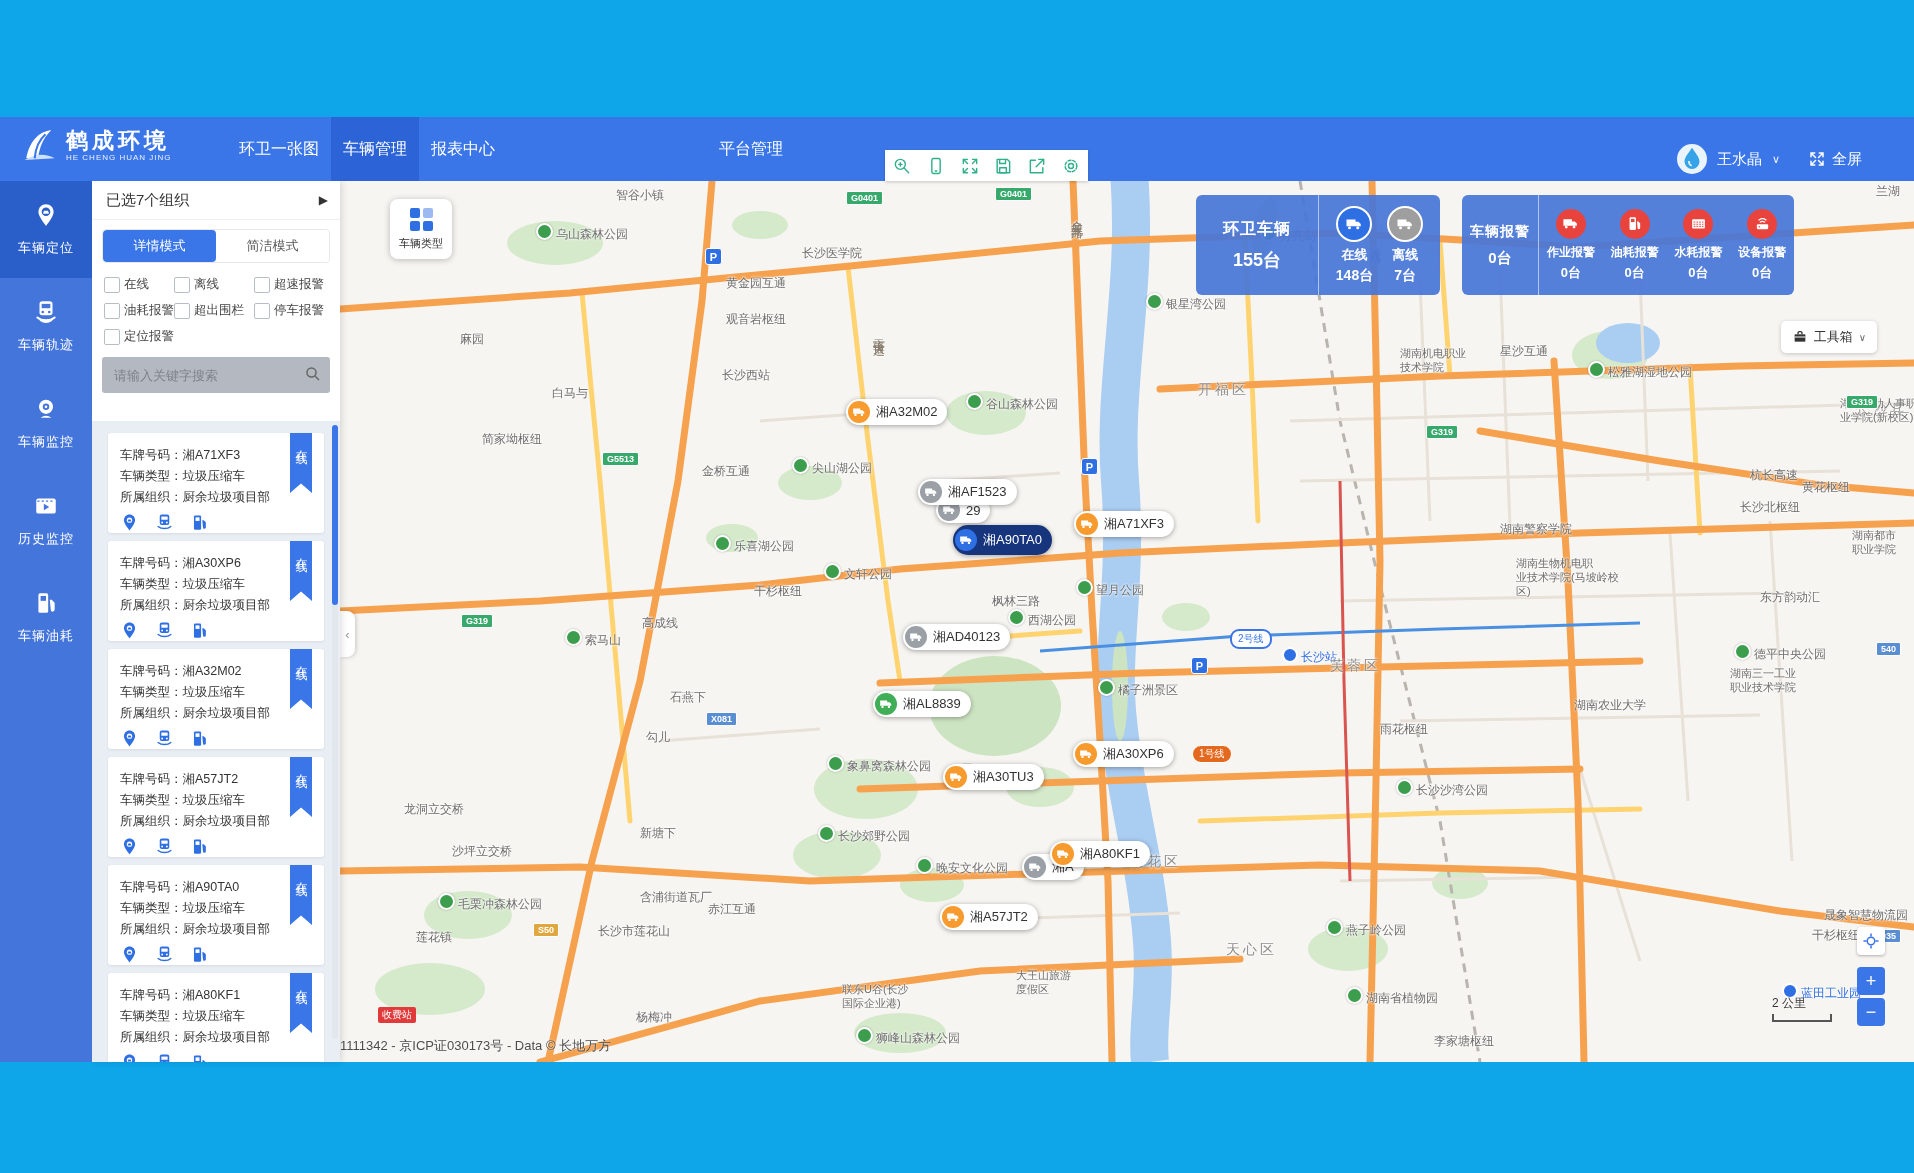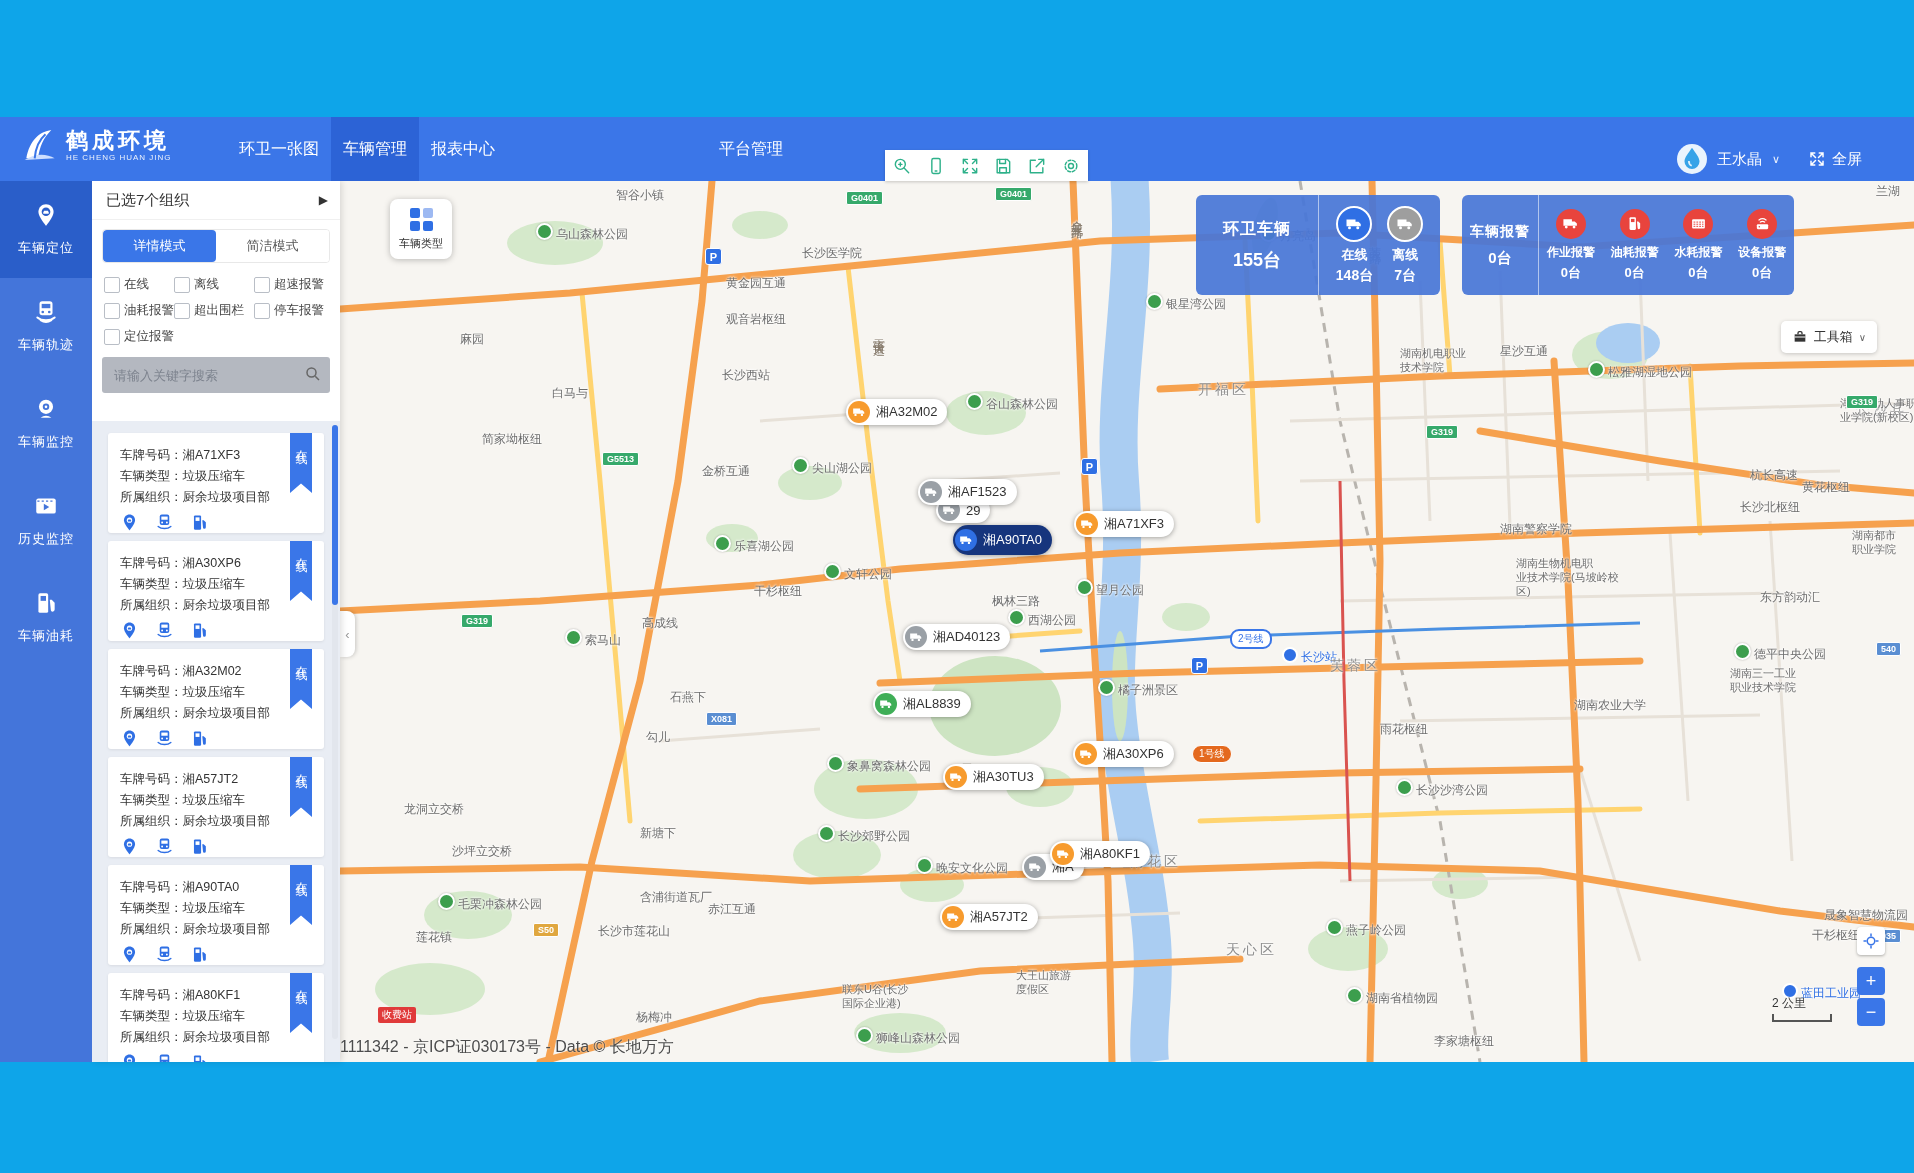--- a/index.html
+++ b/index.html
@@ -112,21 +112,21 @@
   
   .toolbox{position:absolute;left:1441px;top:140px;width:96px;height:32px;background:#fff;border-radius:5px;box-shadow:0 1px 4px rgba(0,0,0,.2);display:flex;align-items:center;justify-content:center;gap:6px;font-size:13px;color:#333;z-index:15;cursor:pointer;}
   .toolbox svg{width:16px;height:16px;}
 
   
   .locate{position:absolute;left:1517px;top:746px;width:28px;height:28px;background:#fff;border-radius:4px;box-shadow:0 1px 3px rgba(0,0,0,.3);display:flex;align-items:center;justify-content:center;z-index:15;cursor:pointer;}
   .zbtn{position:absolute;left:1517px;width:28px;height:28px;background:#3a76e8;color:#fff;border-radius:4px;display:flex;align-items:center;justify-content:center;font-size:18px;z-index:15;cursor:pointer;}
   .zin{top:786px;} .zout{top:817px;}
   .scale{position:absolute;left:1432px;top:814px;font-size:12px;color:#333;z-index:15;text-shadow:0 0 2px #fff;}
   .scale .bar{width:56px;height:6px;border:2px solid #555;border-top:none;margin-top:2px;}
-  .mfooter{position:absolute;left:0px;top:856px;font-size:16px;color:#4c4c4c;z-index:14;text-shadow:0 0 2px #fff;}
+  .mfooter{position:absolute;left:0px;top:856px;font-size:13px;color:#4c4c4c;z-index:14;text-shadow:0 0 2px #fff;}
 </style>
 </head>
 <body>
 
 <div class="page">
 
   <div class="topnav">
     <div class="logo">
       <svg viewBox="0 0 48 48">
           <path d="M10 40 C14 18 26 8 40 6 C30 16 26 26 24 40 Z" fill="#fff"></path>

